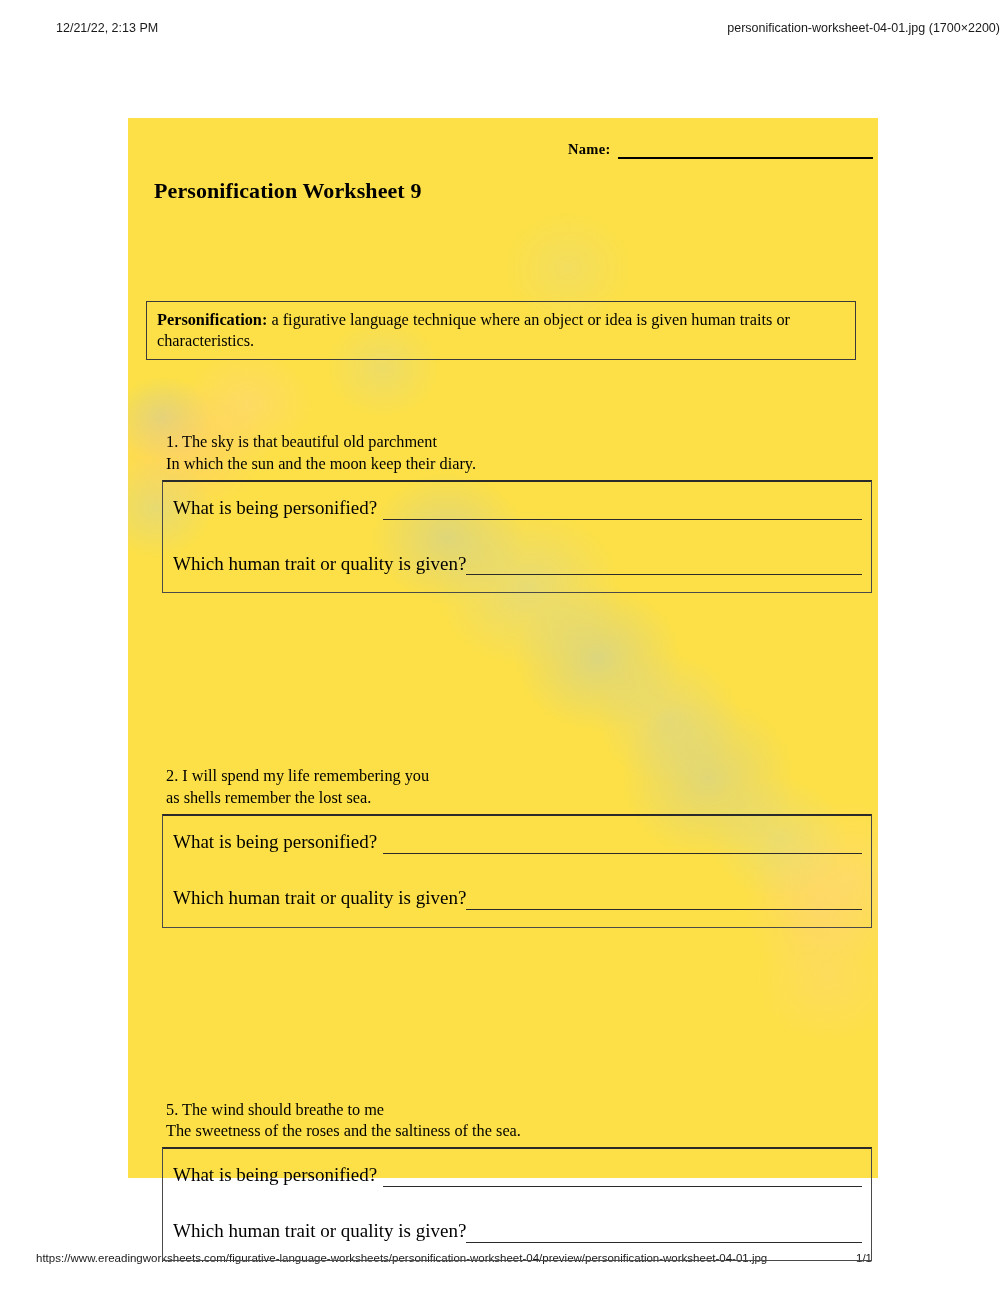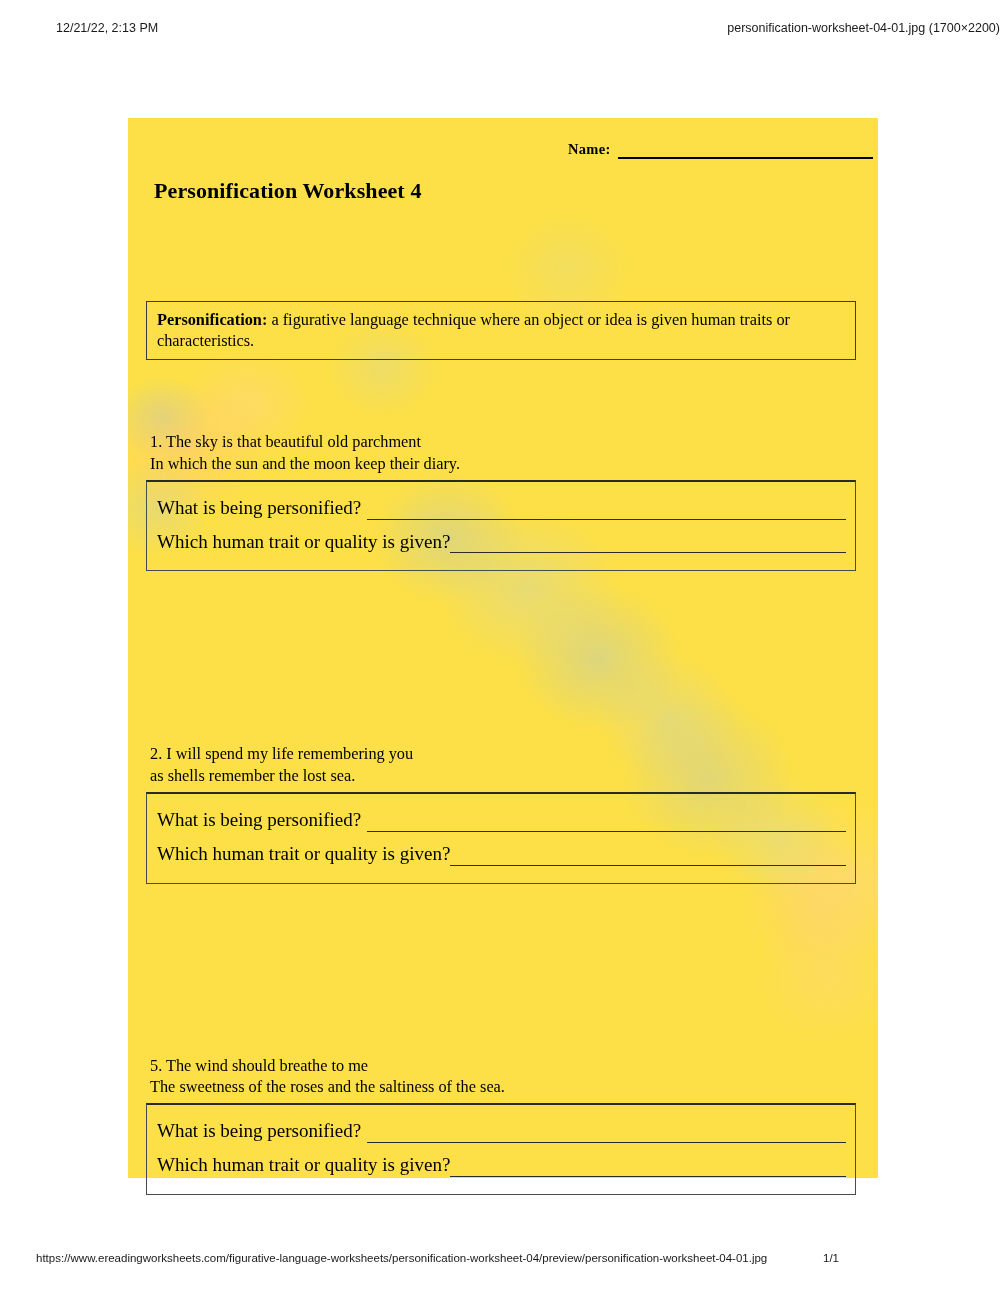--- a/index.html
+++ b/index.html
@@ -53,21 +53,21 @@
     color: #1a1a1a;
   }
   .print-footer .pf-url {
     position: absolute;
     left: 36px;
     top: 0;
     white-space: nowrap;
   }
   .print-footer .pf-page {
     position: absolute;
-    right: 53px;
+    right: 20px;
     top: 0;
     white-space: nowrap;
   }
 
   
   .sheet {
     position: absolute;
     left: 128px;
     top: 118px;
     width: 750px;
@@ -156,21 +156,21 @@
     box-sizing: border-box;
     border: 1.4px solid #3a3a3a;
     padding: 7px 9px 8px 10px;
     font-size: 16.3px;
     line-height: 1.3;
     background: transparent;
   }
   .definition-box b { font-weight: bold; }
 
   
-  .question-block { position: absolute; left: 0; width: 750px; }
+  .question-block { position: absolute; left: 16px; width: 750px; }
 
   .question-text {
     font-size: 16.3px;
     line-height: 1.33;
     padding-left: 22px;
     white-space: pre-line;
   }
 
   .answer-box {
     margin-top: 5px;
@@ -183,21 +183,21 @@
     padding: 16px 9px 17px 10px;
     background: transparent;
   }
   .answer-row {
     display: flex;
     align-items: flex-end;
     font-size: 19px;
     line-height: 1.1;
     white-space: nowrap;
   }
-  .answer-row + .answer-row { margin-top: 12px; }
+  .answer-row + .answer-row { margin-top: 34px; }
   .answer-label { padding-bottom: 1px; }
   .answer-rule {
     flex: 1;
     height: 11px;
     border-bottom: 1.5px solid #2b2b2b;
   }
   .answer-rule.gap { margin-left: 6px; }
 </style>
 </head>
 <body>
@@ -209,21 +209,21 @@
 
 <div class="sheet">
 
   <div class="wash"></div>
 
   <div class="name-row">
     <span class="name-label">Name:</span>
     <span class="name-blank"></span>
   </div>
 
-  <div class="worksheet-title">Personification Worksheet 4</div>
+  <div class="worksheet-title">Personification Worksheet 9</div>
 
 
   <div class="definition-box">
     <b>Personification:</b><span> a figurative language technique where an object or idea is given human traits or characteristics.</span>
   </div>
 
   <div class="question-block" style="top:210px">
     <div class="question-text">1.   The sky is that beautiful old parchment
 In which the sun and the moon keep their diary.</div>
     <div class="answer-box">

